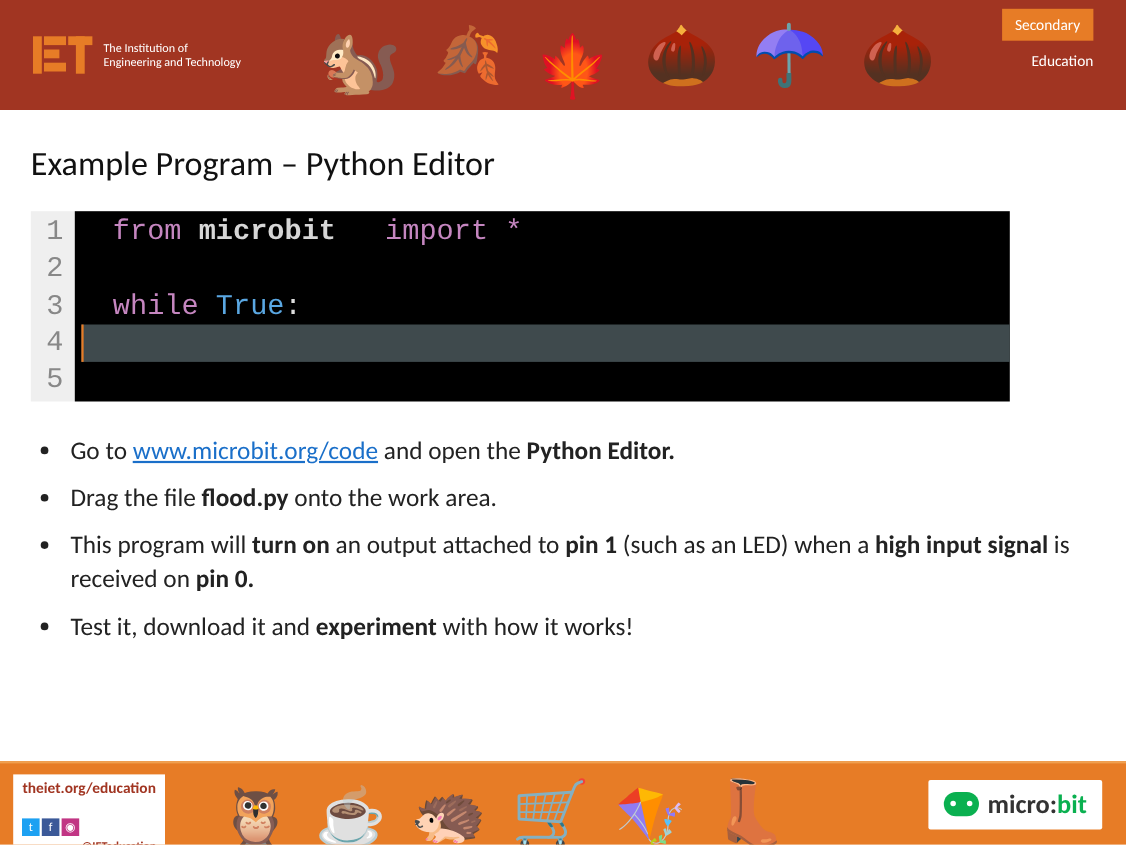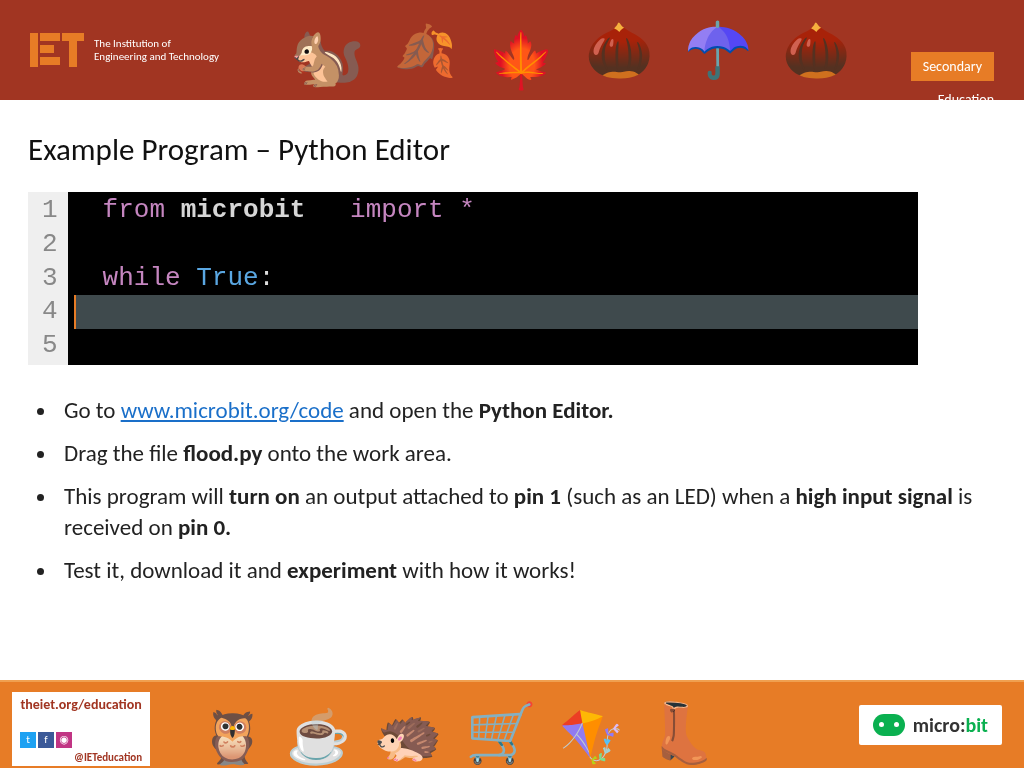--- a/index.html
+++ b/index.html
@@ -63,21 +63,20 @@
     text-align: right;
     color:#fff;
   }
   .sec-badge {
     background: #e77c26;
     color: #fff;
     padding: 6px 12px;
     font-size: 14px;
     display: inline-block;
     margin-bottom: 10px;
-    margin-top: 44px;
   }
   .edu-text { font-size: 14px; }
 
   
   .main { padding: 30px 28px 10px 28px; }
   .title {
     font-size: 31px;
     font-weight: 400;
     color: #111;
     margin-bottom: 24px;
@@ -131,21 +130,21 @@
     padding-left: 30px;
   }
   .bullets li { margin-bottom: 12px; padding-left: 6px; list-style: disc;}
   .bullets a { color: #1a6fc9; text-decoration: underline; }
   .bullets b { font-weight: bold; }
 
   
   .footer {
     position: absolute;
     bottom: 0; left:0; right:0;
-    height: 88px;
+    height: 76px;
     background: #e77c26;
     border-top: 2px solid #f0a050;
     display: flex;
     align-items: center;
     overflow: hidden;
   }
   .footer-left {
     position:absolute;
     left:12px; top:10px;
     background:#fff;
@@ -185,21 +184,21 @@
   .mb-chip{
     width:32px;height:22px;
     background:#0ab050;
     border-radius:11px;
     position:relative;
   }
   .mb-chip::before,.mb-chip::after{
     content:"";position:absolute;width:5px;height:5px;background:#fff;border-radius:50%;top:8px;
   }
   .mb-chip::before{left:6px;} .mb-chip::after{right:6px;}
-  .mb-text{ font-size:20px; font-weight:bold;}
+  .mb-text{ font-size:24px; font-weight:bold;}
   .mb-micro{color:#333;} .mb-bit{color:#0ab050;}
 </style>
 </head>
 <body>
 
 <div class="header">
   <div class="iet-logo">
     <div class="iet-mark">
       <div class="iet-i"></div>
       <div class="iet-e">

